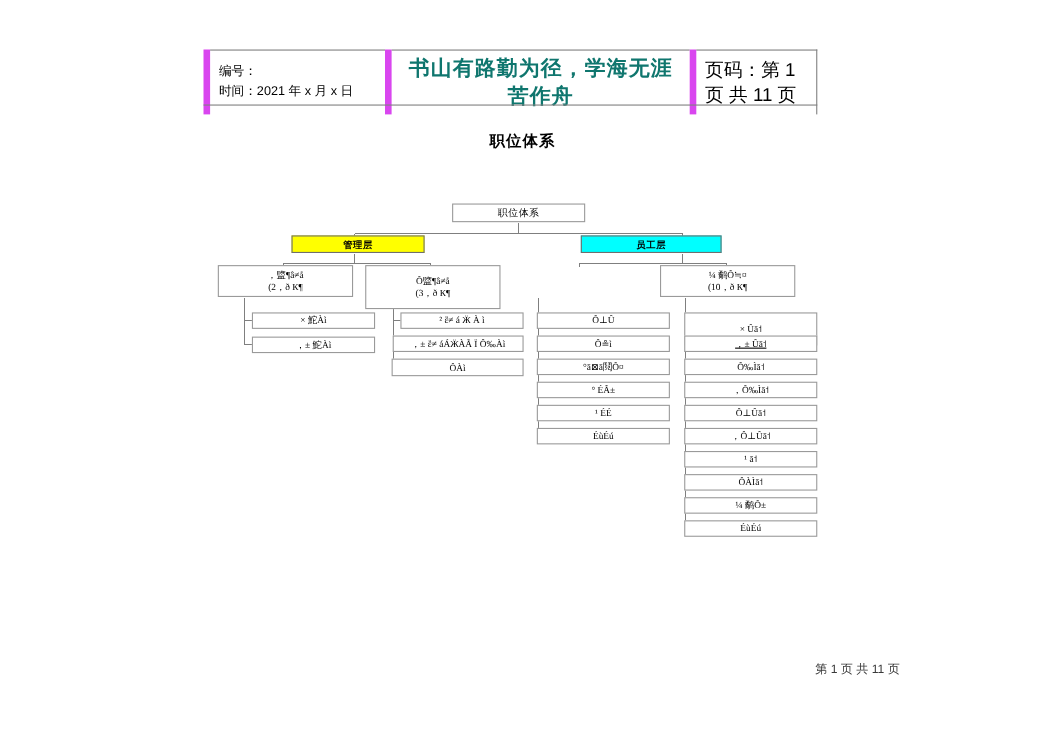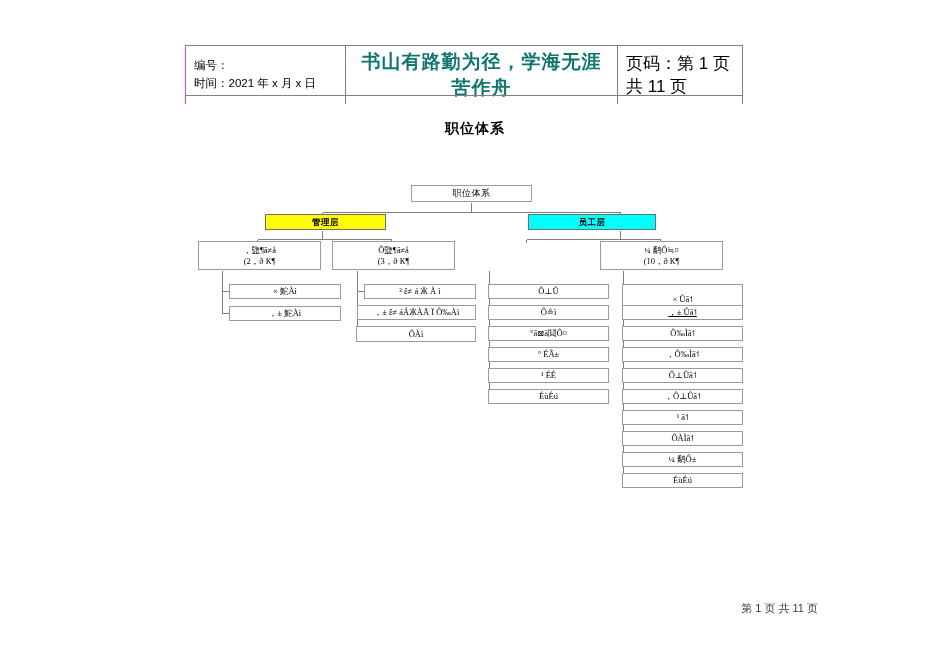--- a/index.html
+++ b/index.html
@@ -18,21 +18,21 @@
 
   
   .header-table {
     position: absolute;
     left: 185px;
     top: 45px;
     width: 558px;
     border-collapse: collapse;
   }
   .header-table td {
-    border-left: 1px solid #d946ef;
+    border-left: 6px solid #d946ef;
     border-right: 1px solid #808080;
     padding: 3px 8px;
     vertical-align: middle;
   }
   .header-row-top td { border-top: 1px solid #808080; }
   .header-row-top { height: 47px; }
   .header-rule {
     position: absolute;
     left: 185px;
     top: 95px;
@@ -215,21 +215,21 @@
     <span class="l1">管理层</span>
   </div>
   <div class="node lvl2 staff" style="left:528px; top:214px; width:128px; height:16px;">
     <span class="l1">员工层</span>
   </div>
 
   <div class="node dept" style="left:198px; top:241px; width:123px; height:29px;">
     <span class="l1">，盬¶â≠å</span>
     <span class="l2">(2，ð К¶</span>
   </div>
-  <div class="node dept" style="left:332px; top:241px; width:123px; height:29px;">
+  <div class="node dept" style="left:332px; top:241px; width:123px; height:40px;">
     <span class="l1">Ô盬¶â≠å</span>
     <span class="l2">(3，ð К¶</span>
   </div>
   <div class="node dept" style="left:600px; top:241px; width:123px; height:29px;">
     <span class="l1">¼ 鹬Ô≒¤</span>
     <span class="l2">(10，ð К¶</span>
   </div>
 
   <div class="node leaf" style="left:229px; top:284px; width:112px; height:15px;">
     <span>× 鮀Àì</span>

